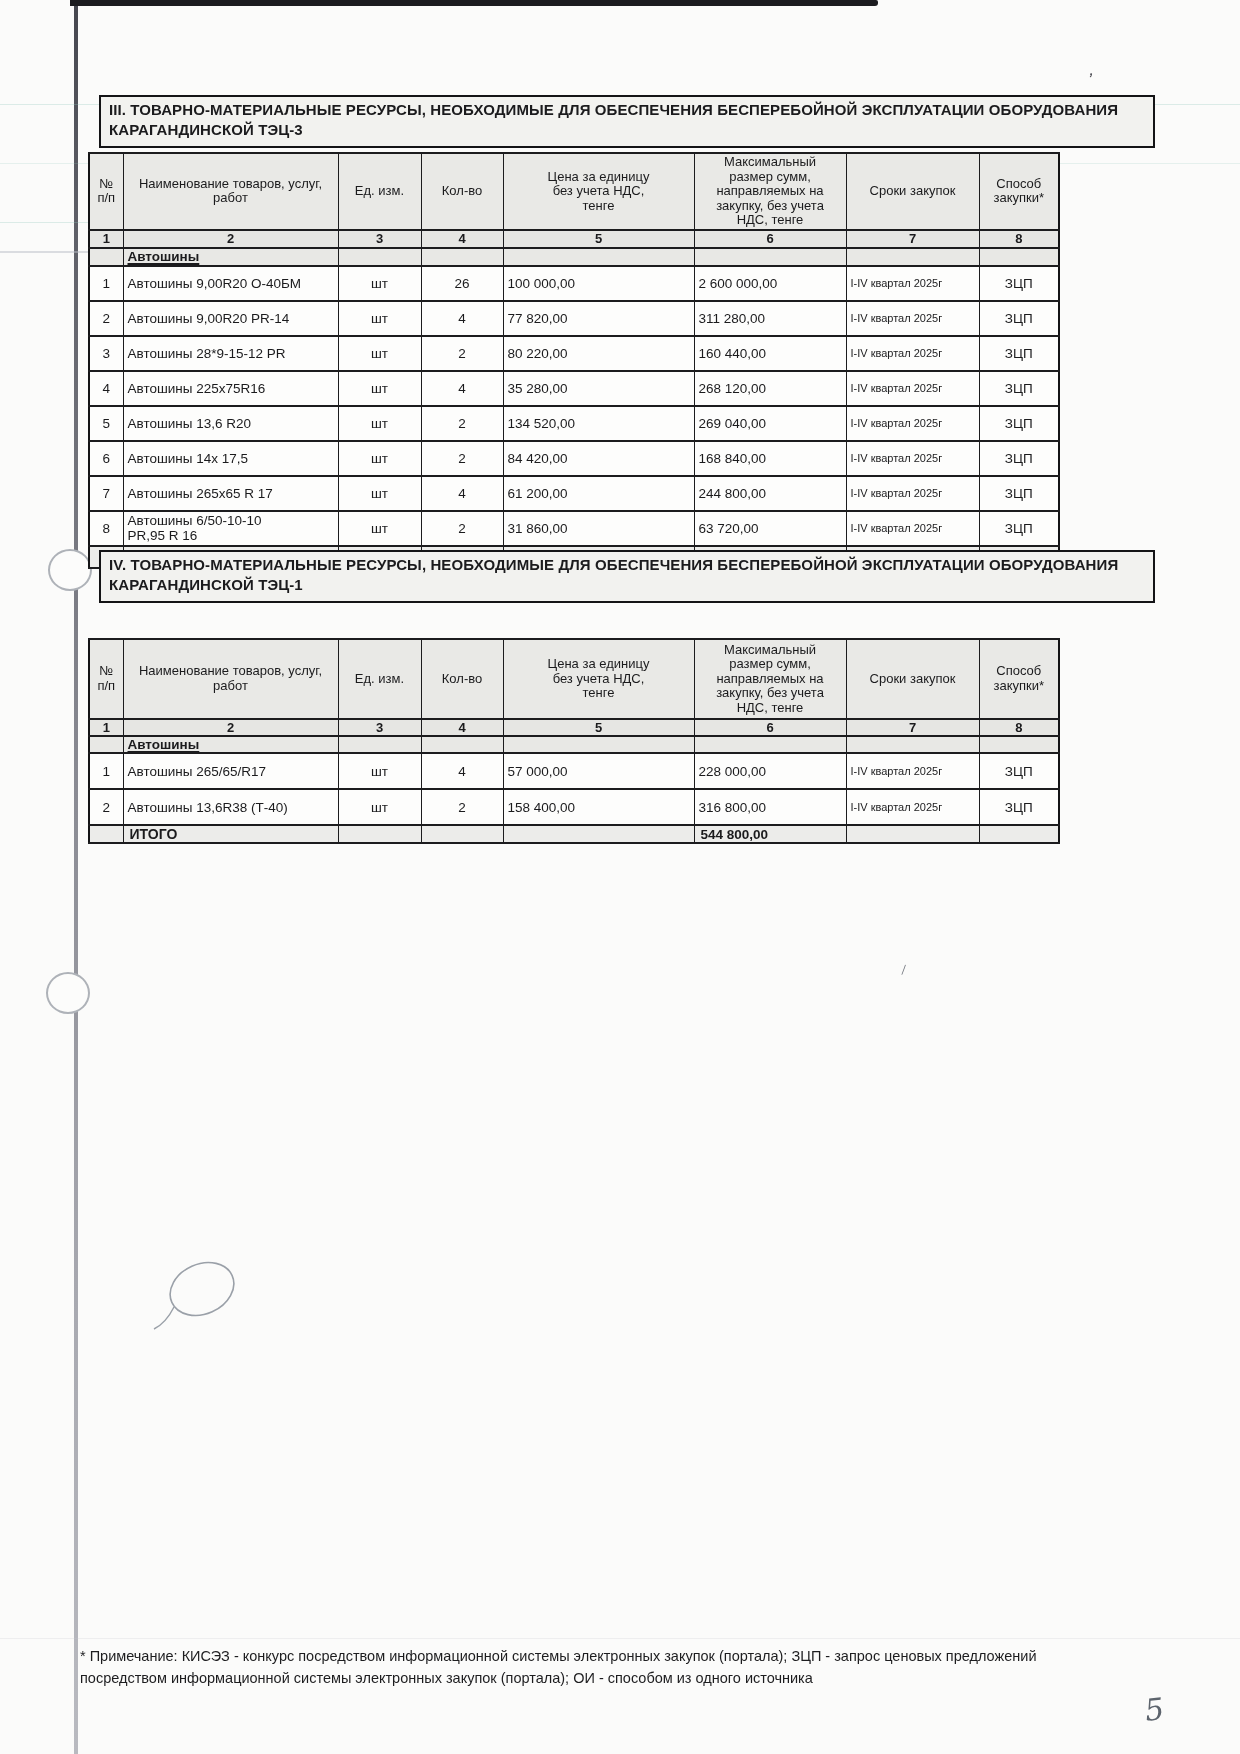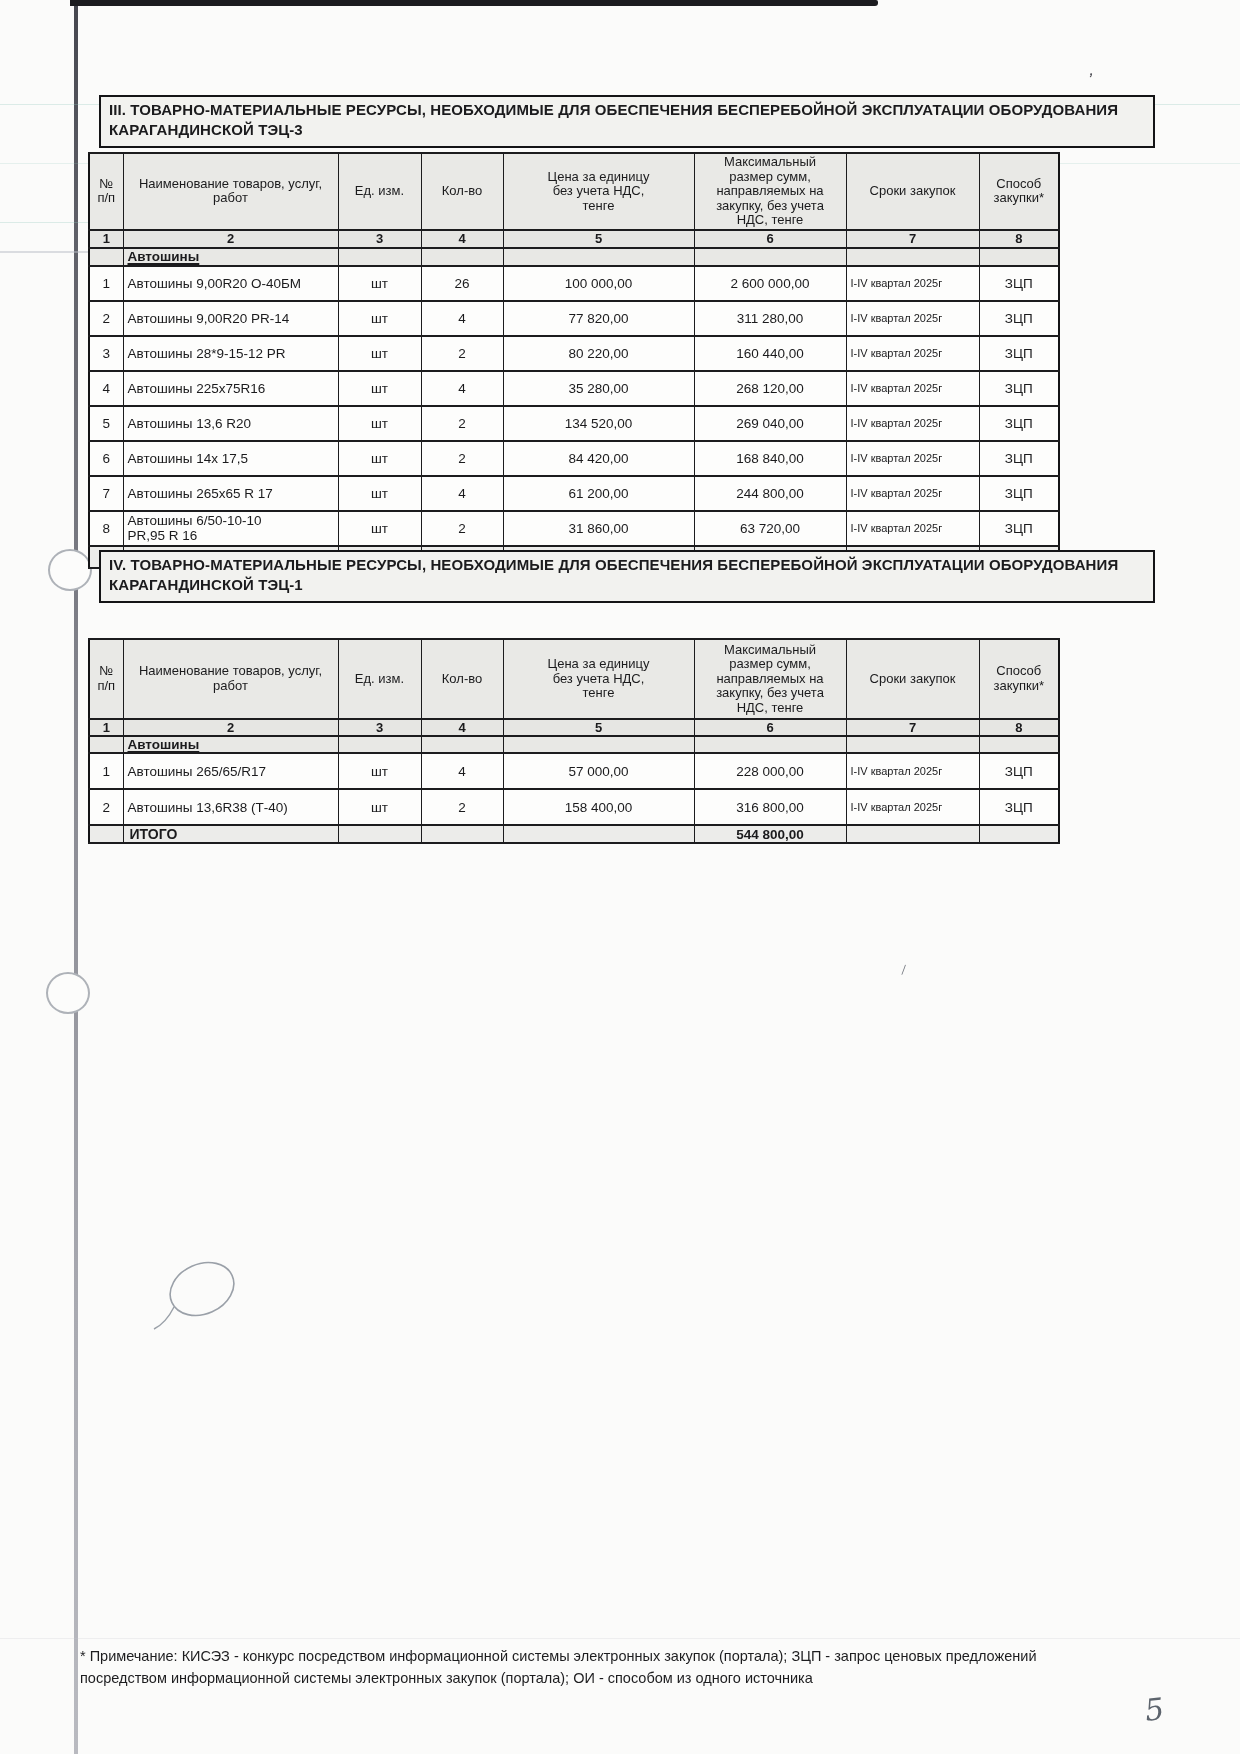--- a/index.html
+++ b/index.html
@@ -62,21 +62,21 @@
   .sect-label{font-weight:bold;text-decoration:underline;text-decoration-thickness:2px;text-underline-offset:2px;}
   tr.r-data td{height:35px;background:#fdfdfc;}
   .tbl4 tr.r-data td{height:36px;}
   tr.r-total td{height:22px;background:#ececea;padding:0 6px;}
   .tbl4 tr.r-total td{height:18px;}
   .total-label{font-weight:bold;font-size:14px;}
   .total-value{font-weight:bold;}
   .c-num{text-align:center;}
   .c-name{text-align:left;padding:1px 6px;white-space:pre-line;}
   .c-center{text-align:center;}
-  .c-money{text-align:center;padding-right:12px;}
+  .c-money{text-align:left;padding-right:12px;}
   .c-period{text-align:left;padding-left:6px;font-size:11px;}
   
   .footnote{
     position:absolute;left:80px;top:1645px;width:992px;
     font-size:14.5px;line-height:1.55;color:#1d1d1f;
   }
 </style>
 </head>
 <body>
 

